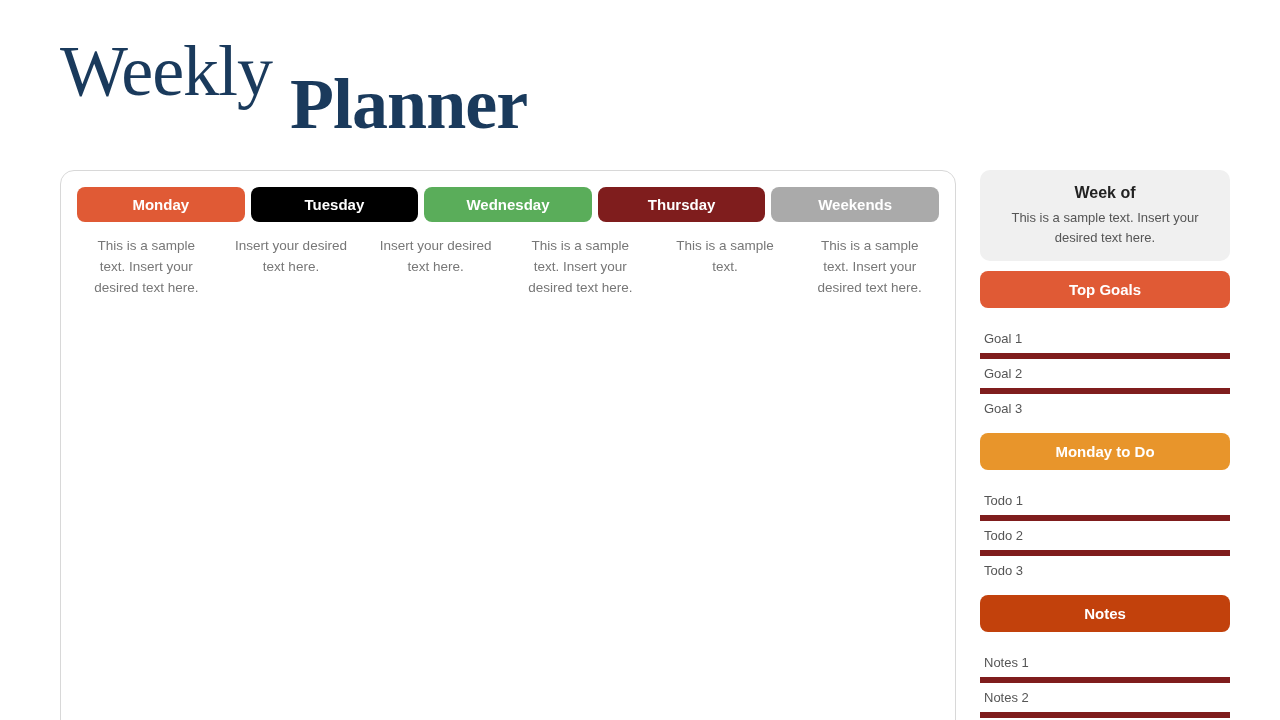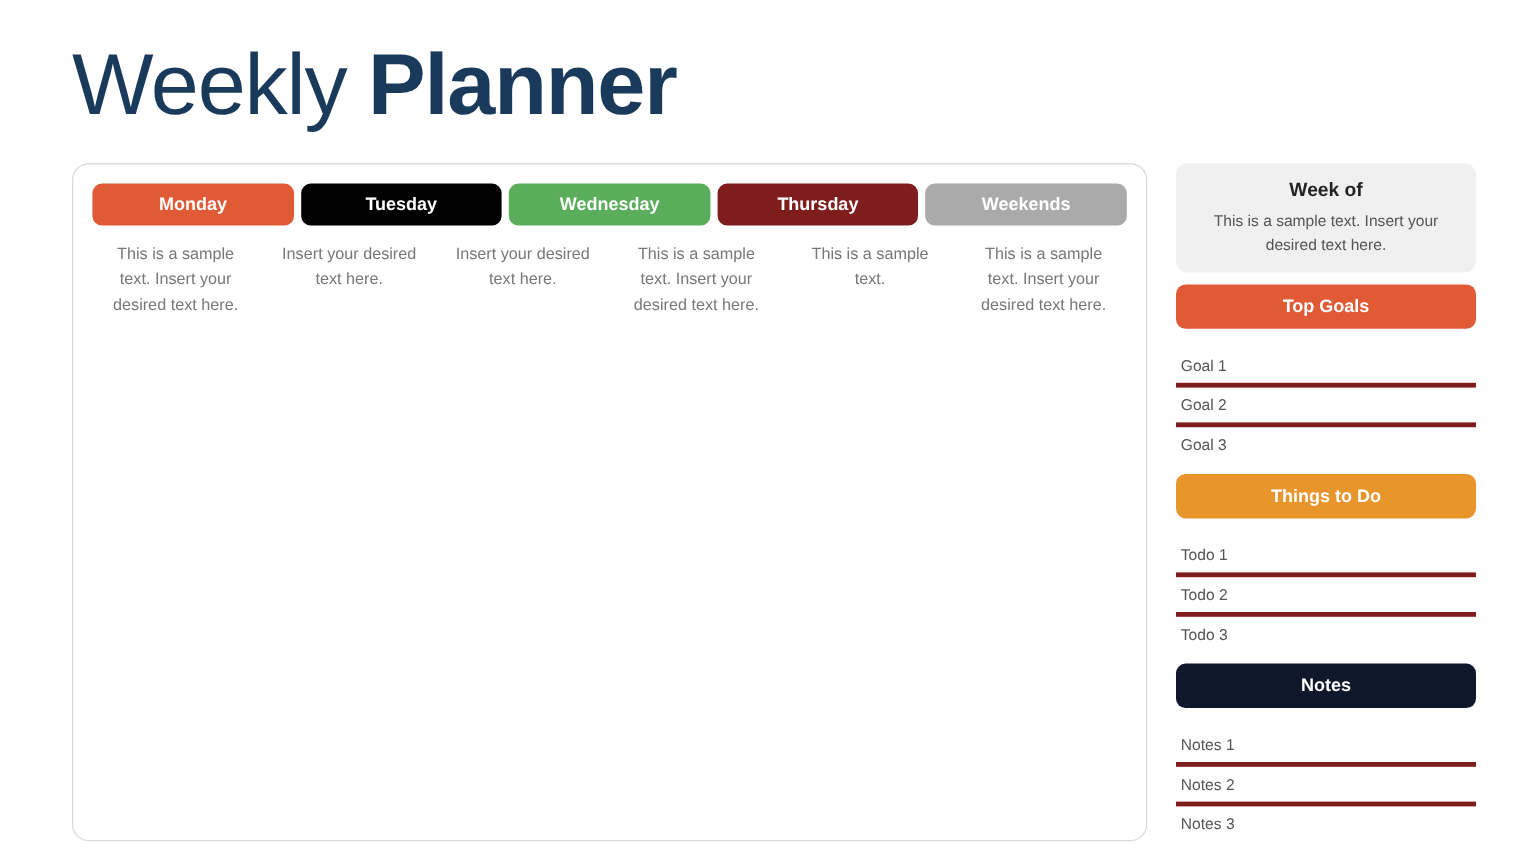--- a/index.html
+++ b/index.html
@@ -12,33 +12,35 @@
       display: flex;
       flex-direction: column;
       padding: 30px 50px 20px 60px;
     }
 
     
     .title-area {
       display: flex;
       align-items: flex-start;
       margin-bottom: 24px;
+      font-family: Liberation Serif, serif;
     }
     .title-weekly {
       font-size: 72px;
       font-weight: 300;
       color: #1a3a5c;
       letter-spacing: -1px;
     }
     .title-planner {
       font-size: 72px;
       font-weight: 700;
       color: #1a3a5c;
       margin-left: 18px;
       letter-spacing: -1px;
+      margin-top: 33px;
     }
 
     
     .main-layout {
       display: flex;
       gap: 24px;
       flex: 1;
     }
 
     
@@ -131,32 +133,32 @@
       padding: 10px;
       text-align: center;
       color: white;
       font-weight: 700;
       font-size: 15px;
       margin-bottom: 16px;
     }
 
     .section-header.top-goals  { background: #e05a35; }
     .section-header.things-todo { background: #e8952b; }
-    .section-header.notes-header { background: #0f172a; }
+    .section-header.notes-header { background: #c2410c; }
 
     .section-items {
       display: flex;
       flex-direction: column;
     }
 
     .section-item {
       font-size: 13px;
       color: #555;
       padding: 7px 4px;
-      border-bottom: 4px solid #7f1d1d;
+      border-bottom: 6px solid #7f1d1d;
     }
     .section-item:last-child {
       border-bottom: none;
     }
   </style>
 </head>
 <body>
 
 <div class="title-area">
   <span class="title-weekly">Weekly</span>
@@ -196,21 +198,21 @@
       <div class="section-header top-goals">Top Goals</div>
       <div class="section-items">
 
       <div class="section-item">Goal 1</div>
           <div class="section-item">Goal 2</div>
           <div class="section-item">Goal 3</div>
         </div>
     </div>
 
     <div class="sidebar-section">
-      <div class="section-header things-todo">Things to Do</div>
+      <div class="section-header things-todo">Monday to Do</div>
       <div class="section-items">
 
       <div class="section-item">Todo 1</div>
           <div class="section-item">Todo 2</div>
           <div class="section-item">Todo 3</div>
         </div>
     </div>
 
     <div class="sidebar-section">
       <div class="section-header notes-header">Notes</div>

